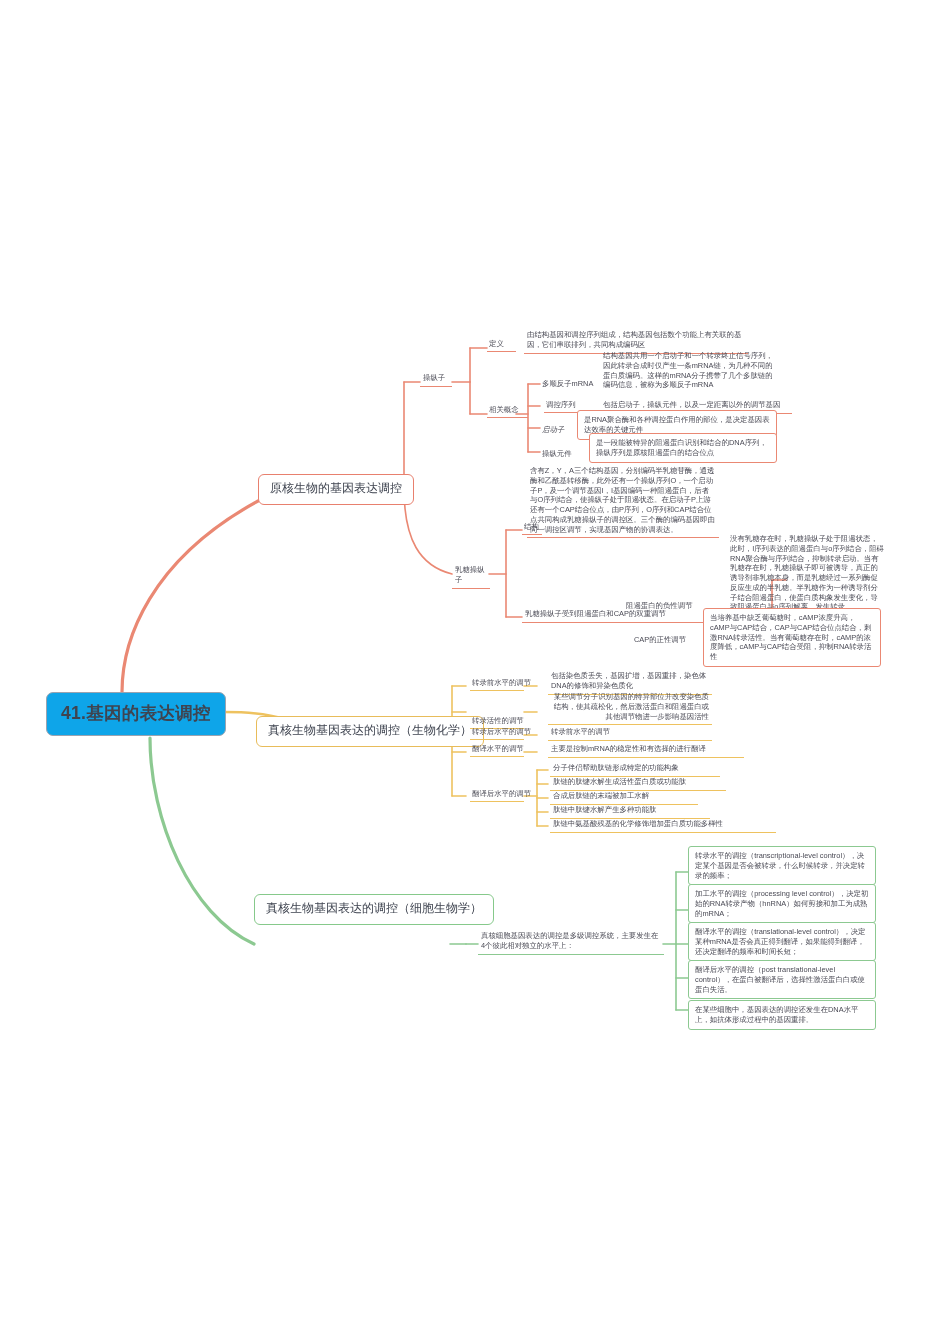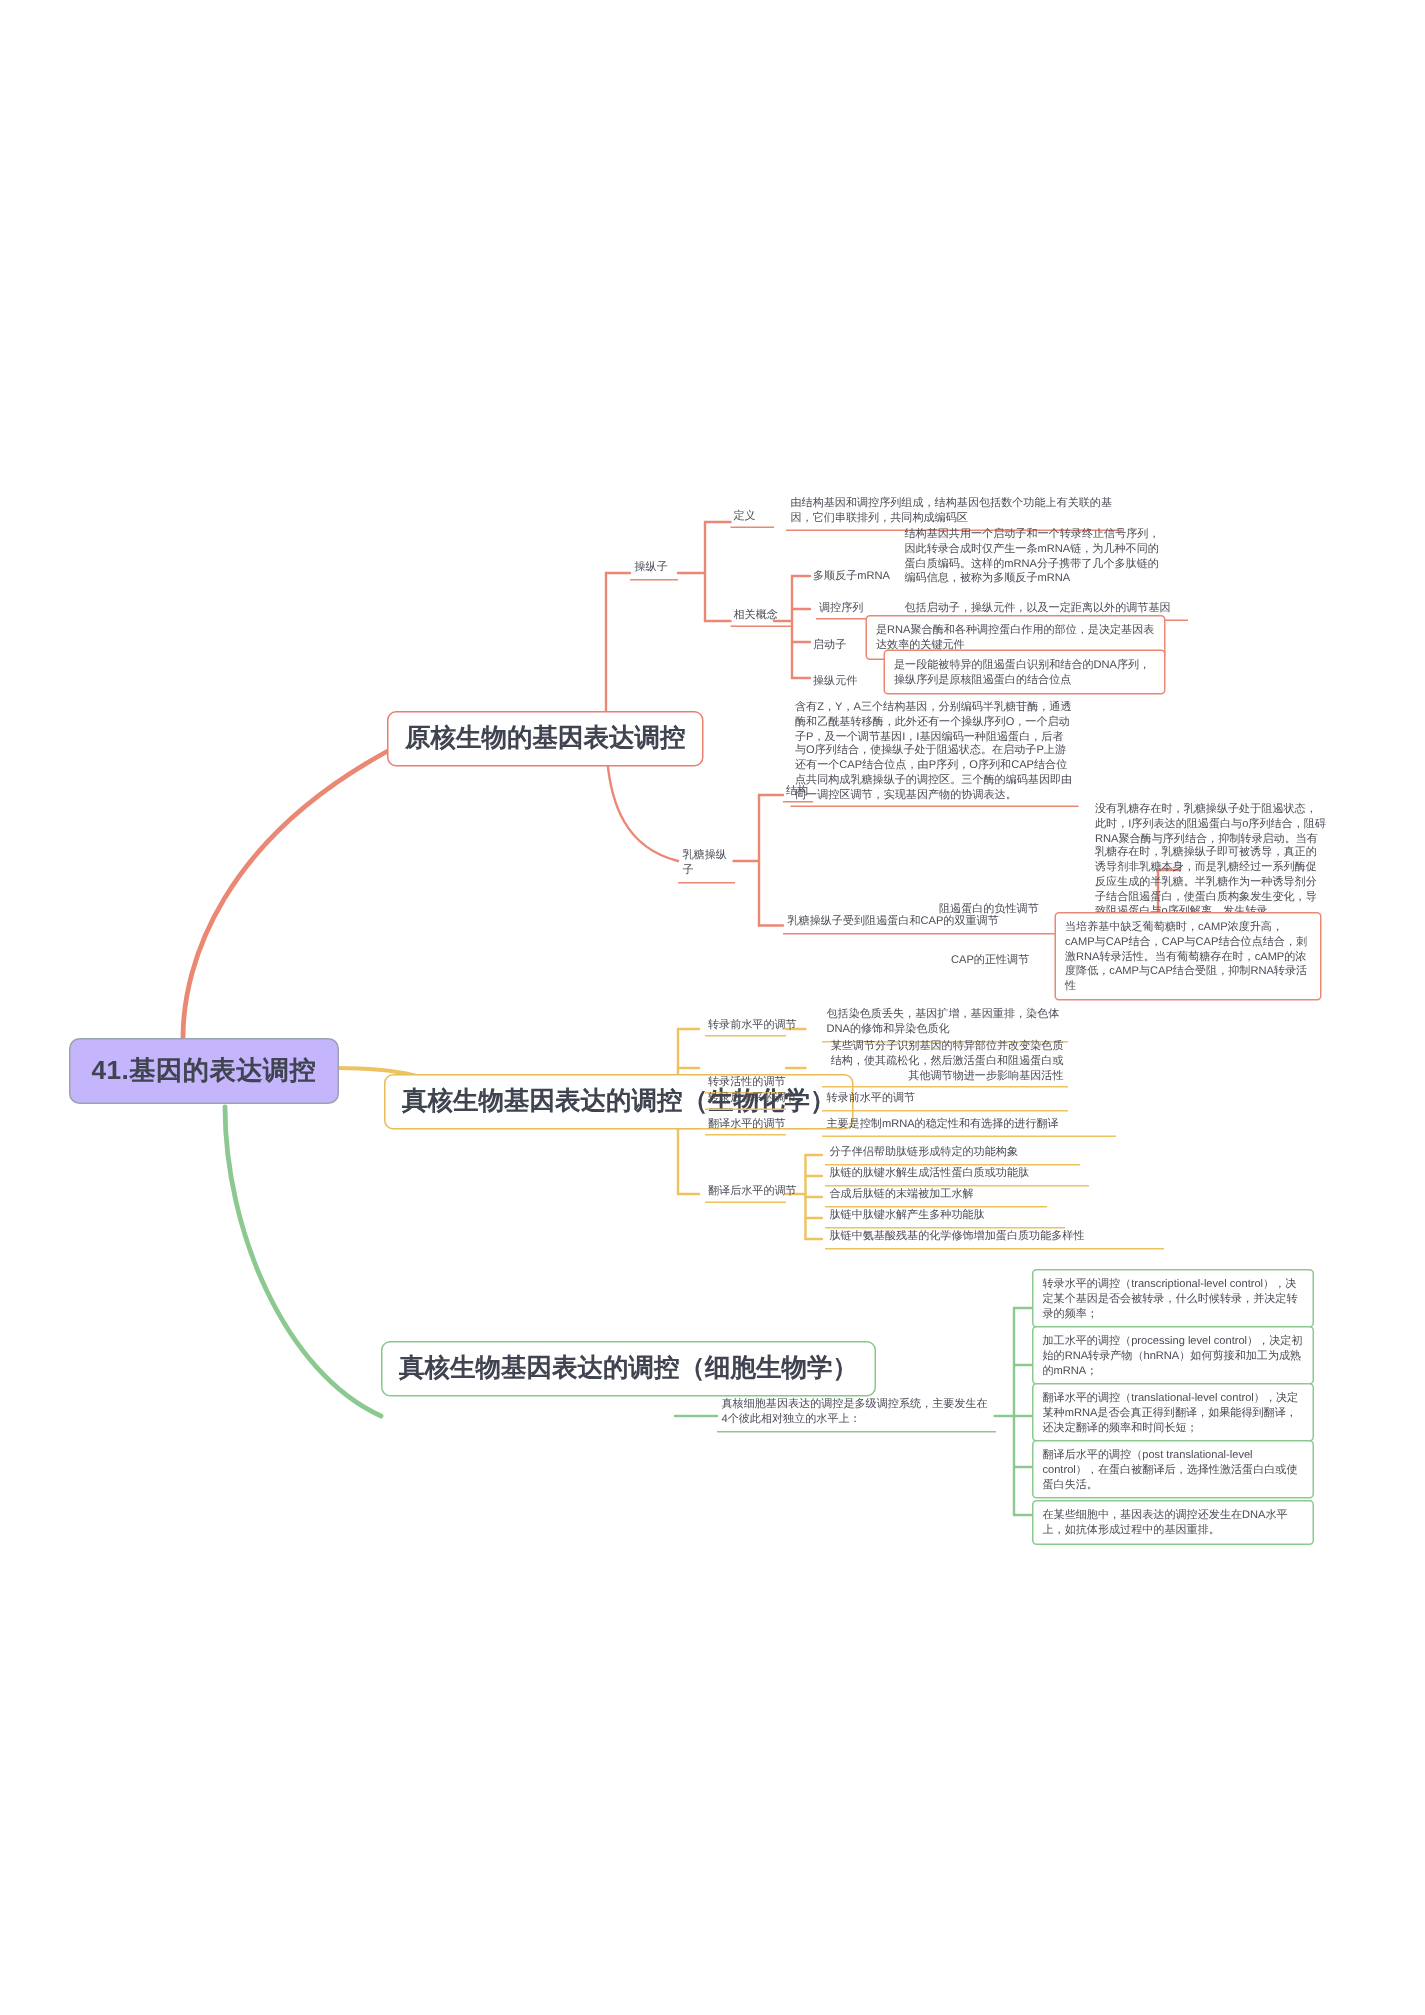--- a/index.html
+++ b/index.html
@@ -32,36 +32,36 @@
   .node {
     position: absolute;
     line-height: 1.32;
     white-space: pre-wrap;
   }
 
   
   .root {
     border: 1.4px solid #9aa3b0;
     border-radius: 7px;
-    background: #c4b5fd;
+    background: #0ea5e9;
     padding: 9px 14px 10px 14px;
     font-size: 17.5px;
     font-weight: bold;
     color: #3f4450;
     letter-spacing: 0.3px;
     white-space: nowrap;
   }
 
   
   .l1 {
     border-radius: 6px;
     background: #ffffff;
     padding: 6px 11px 7px 11px;
-    font-size: 17px;
-    font-weight: bold;
+    font-size: 12px;
+    font-weight: normal;
     color: #3f4450;
     white-space: nowrap;
   }
   .l1.red   { border: 1.1px solid #e8806e; }
   .l1.amber { border: 1.1px solid #e8bc5a; }
   .l1.green { border: 1.1px solid #86c98b; }
 
   
   .leaf {
     font-size: 7.4px;
@@ -183,21 +183,21 @@
   <div class="node leaf ul-red" style="left:524px; top:329px; width:224px;">由结构基因和调控序列组成，结构基因包括数个功能上有关联的基因，它们串联排列，共同构成编码区</div>
 
   <div class="node keylabel ul-red" style="left:487px; top:404px; width:41px;">相关概念</div>
 
   <div class="node keylabel plain" style="left:540px; top:378px; width:52px;">多顺反子mRNA</div>
   <div class="node leaf noul" style="left:600px; top:350px; width:180px;">结构基因共用一个启动子和一个转录终止信号序列，因此转录合成时仅产生一条mRNA链，为几种不同的蛋白质编码。这样的mRNA分子携带了几个多肽链的编码信息，被称为多顺反子mRNA</div>
 
   <div class="node keylabel ul-red" style="left:544px; top:399px; width:38px;">调控序列</div>
   <div class="node leaf ul-red" style="left:600px; top:399px; width:192px;">包括启动子，操纵元件，以及一定距离以外的调节基因</div>
 
-  <div class="node keylabel plain" style="left:540px; top:424px; width:28px;">启动子</div>
+  <div class="node keylabel plain" style="left:540px; top:424px; width:28px;font-style:italic;">启动子</div>
   <div class="node boxed red" style="left:577px; top:410px; width:200px;">是RNA聚合酶和各种调控蛋白作用的部位，是决定基因表达效率的关键元件</div>
 
   <div class="node keylabel plain" style="left:540px; top:448px; width:38px;">操纵元件</div>
   <div class="node boxed red" style="left:589px; top:433px; width:188px;">是一段能被特异的阻遏蛋白识别和结合的DNA序列，操纵序列是原核阻遏蛋白的结合位点</div>
 
   <div class="node leaf ul-red" style="left:452px; top:564px; width:38px;">乳糖操纵子</div>
 
   <div class="node keylabel ul-red" style="left:522px; top:521px; width:20px;">结构</div>
   <div class="node leaf ul-red" style="left:527px; top:465px; width:192px;">含有Z，Y，A三个结构基因，分别编码半乳糖苷酶，通透酶和乙酰基转移酶，此外还有一个操纵序列O，一个启动子P，及一个调节基因I，I基因编码一种阻遏蛋白，后者与O序列结合，使操纵子处于阻遏状态。在启动子P上游还有一个CAP结合位点，由P序列，O序列和CAP结合位点共同构成乳糖操纵子的调控区。三个酶的编码基因即由同一调控区调节，实现基因产物的协调表达。</div>
 

